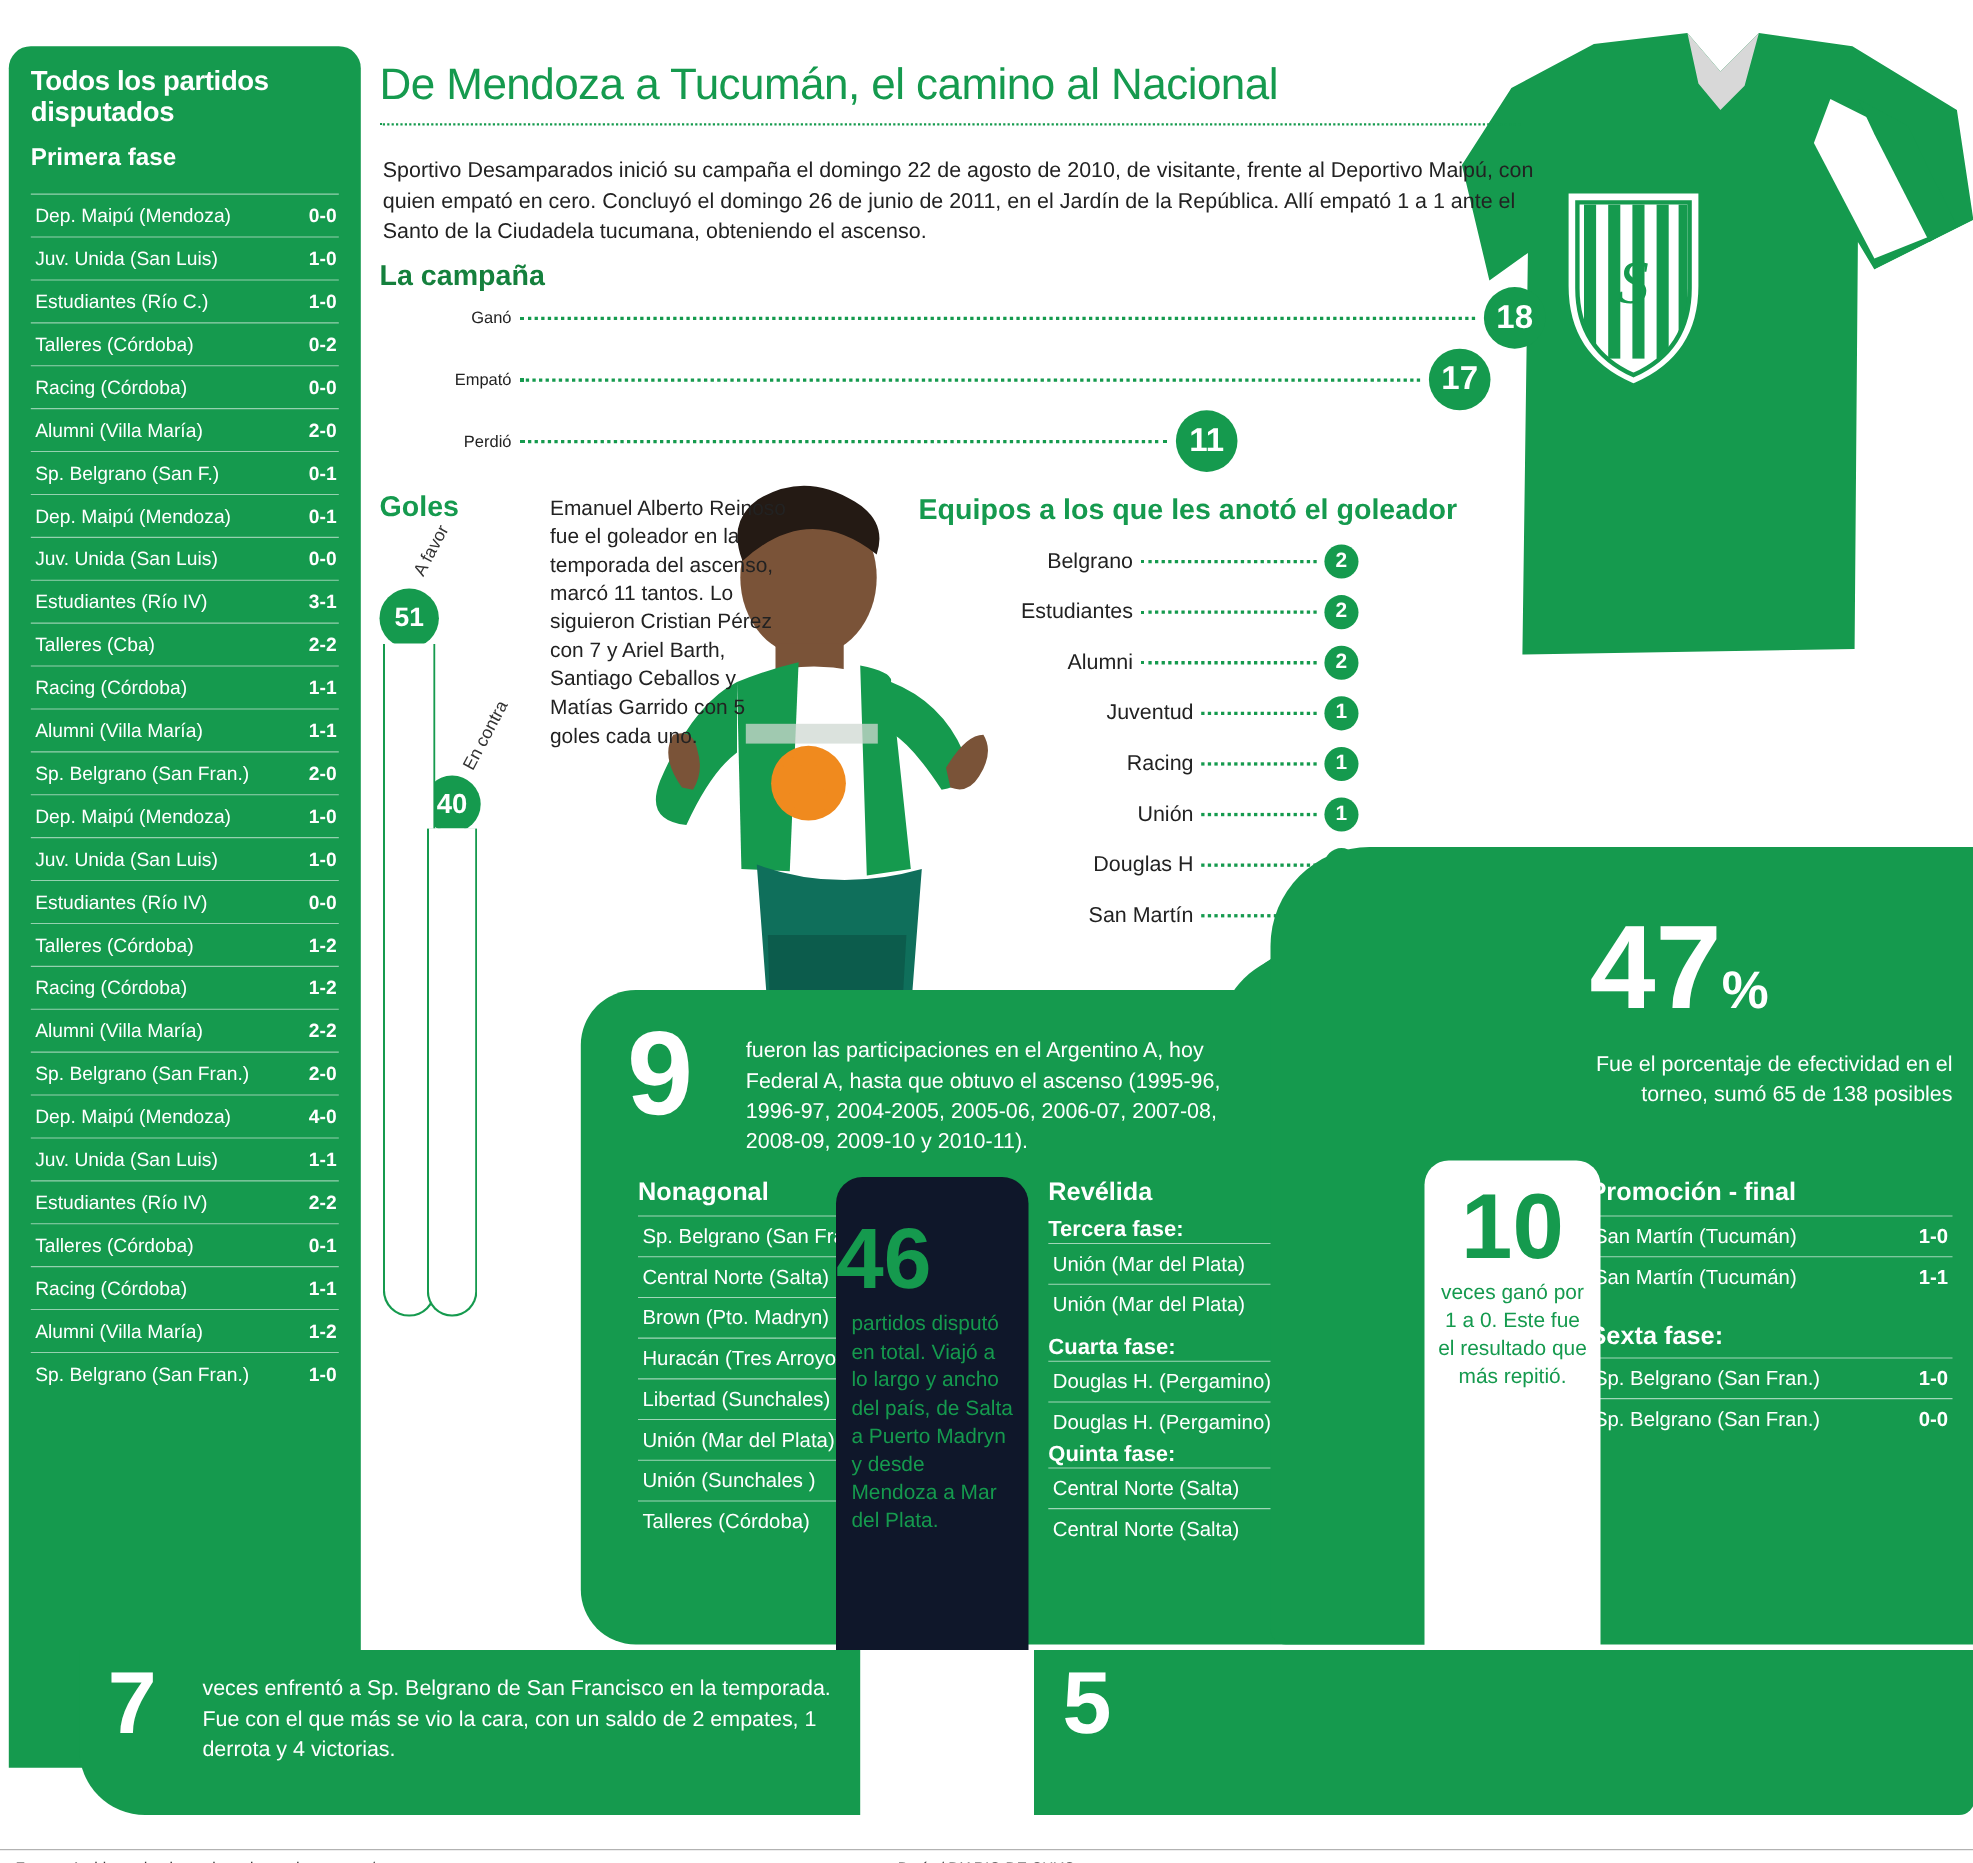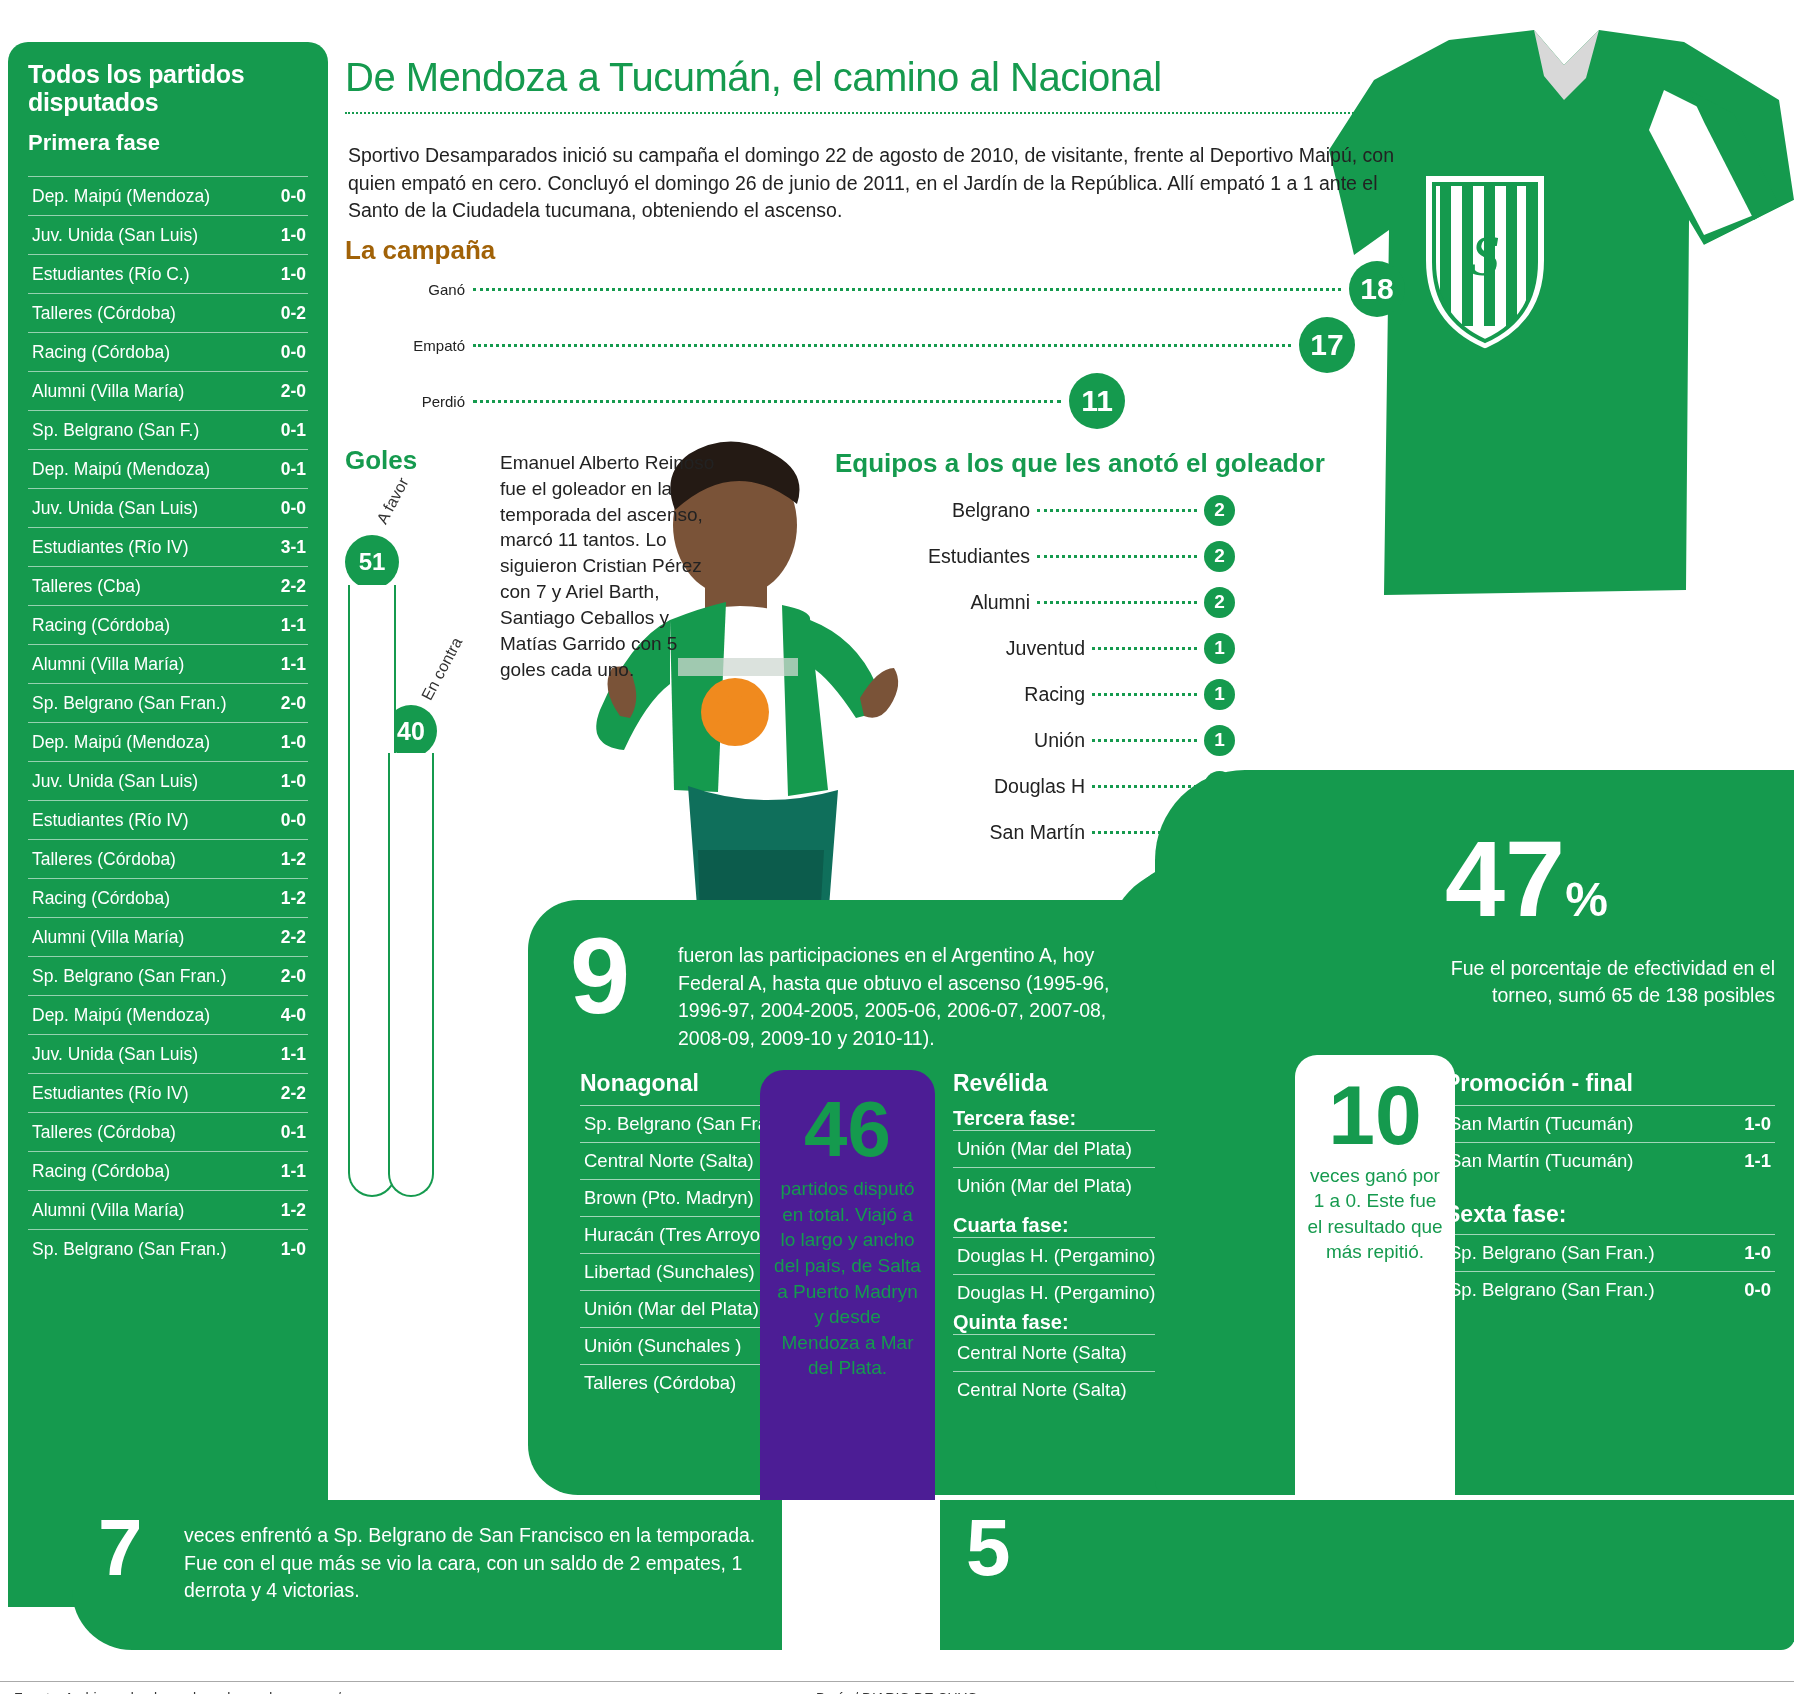--- a/index.html
+++ b/index.html
@@ -33,21 +33,21 @@
   #title-rule {
     position: absolute; left: 345px; top: 112px; width: 1040px;
     border-top: 2px dotted #159a4e;
   }
   #intro {
     position: absolute; left: 348px; top: 142px; width: 1060px;
     font-size: 19.5px; line-height: 1.42; color: #222;
   }
   #campaign-h {
     position: absolute; left: 345px; top: 235px;
-    font-size: 26px; font-weight: bold; color: #a16207;
+    font-size: 26px; font-weight: bold; color: #15803d;
   }
 
   
   .camp-row { position: absolute; height: 54px; display: flex; align-items: center; }
   .camp-label { font-size: 15px; color: #222; text-align: right; }
   .camp-dots { border-top: 3px dotted #159a4e; flex: 1; margin: 0 8px; }
   .bubble {
     background: #159a4e; color: #fff; border-radius: 50%;
     display: flex; align-items: center; justify-content: center;
     font-weight: bold;
@@ -91,21 +91,21 @@
   .sub-h { font-size: 23px; font-weight: bold; }
   .tbl-row {
     display: flex; justify-content: space-between; border-top: 1px solid rgba(255,255,255,.6);
     font-size: 18.5px; padding: 7px 4px;
   }
   .tbl-row .sc { font-weight: bold; }
 
   
   #cap46 {
     position: absolute; left: 760px; top: 1070px; width: 175px; height: 430px;
-    background: #4c1d95; border-radius: 24px 24px 0 0; text-align: center; padding-top: 20px;
+    background: #0f172a; border-radius: 24px 24px 0 0; text-align: left; padding-top: 35px;
   }
   #n46 { font-size: 78px; font-weight: bold; color: #159a4e; line-height: 1; }
   #t46 { font-size: 19px; color: #159a4e; line-height: 1.35; padding: 8px 14px 0 14px; }
 
   
   #cap10 {
     position: absolute; left: 1295px; top: 1055px; width: 160px; height: 445px;
     background: #fff; border-radius: 22px 22px 0 0; text-align: center; padding-top: 18px;
   }
   #n10 { font-size: 84px; font-weight: bold; color: #159a4e; line-height: 1; }

